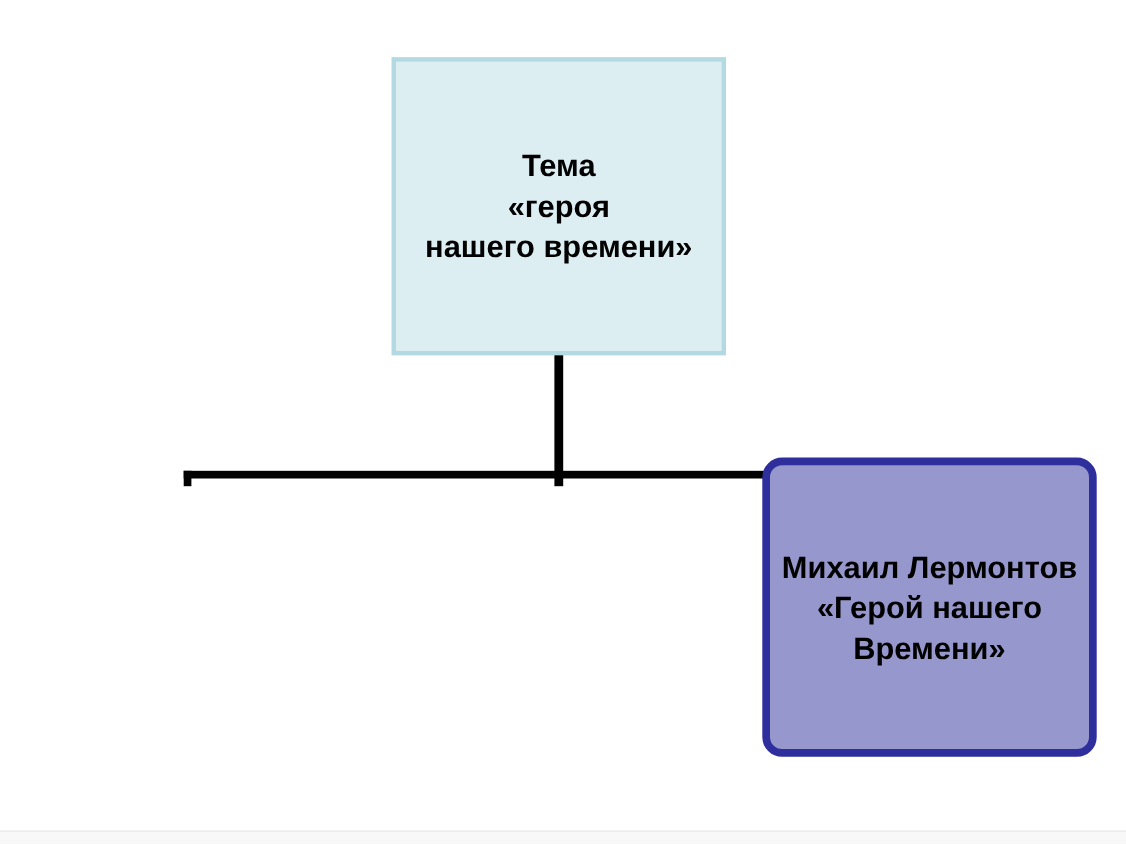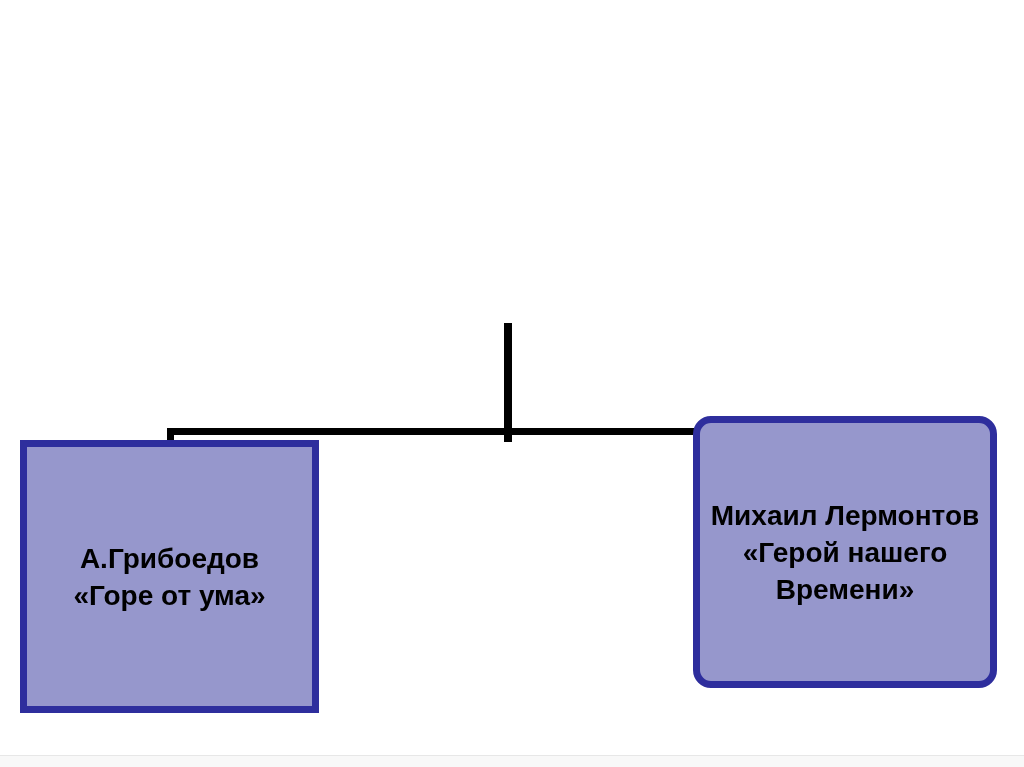--- a/index.html
+++ b/index.html
@@ -52,30 +52,31 @@
   .footer-strip{
     position:absolute;left:0;top:755px;width:1024px;height:12px;
     background:#f8f8f8;border-top:1px solid #e7e7e7;box-sizing:border-box;
   }
 </style>
 </head>
 <body>
 
 <div class="slide">
 
+  <div class="node node--root">
+    <span>Тема
+«героя
+нашего времени»</span>
+  </div>
 
   <div class="connector conn-v-main"></div>
   <div class="connector conn-h"></div>
   <div class="connector conn-stub-left"></div>
   <div class="connector conn-stub-right"></div>
 
-  <div class="node node--child node--c1">
-    <span>А.Грибоедов
-«Горе от ума»</span>
-  </div>
 
 
   <div class="node node--child node--c3">
     <span>Михаил Лермонтов
 «Герой нашего
 Времени»</span>
   </div>
 
   <div class="footer-strip"></div>
 

